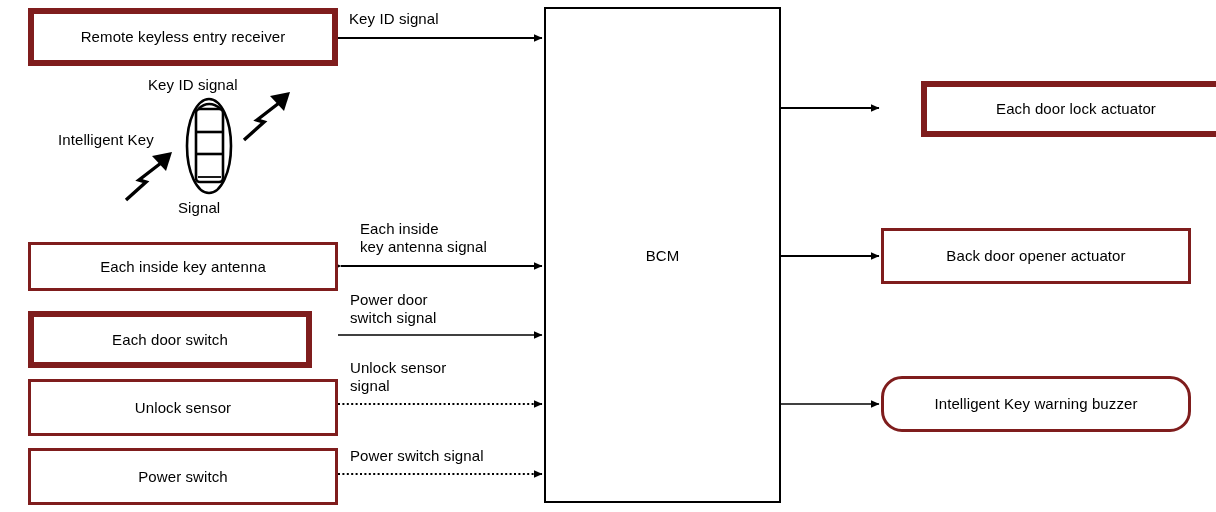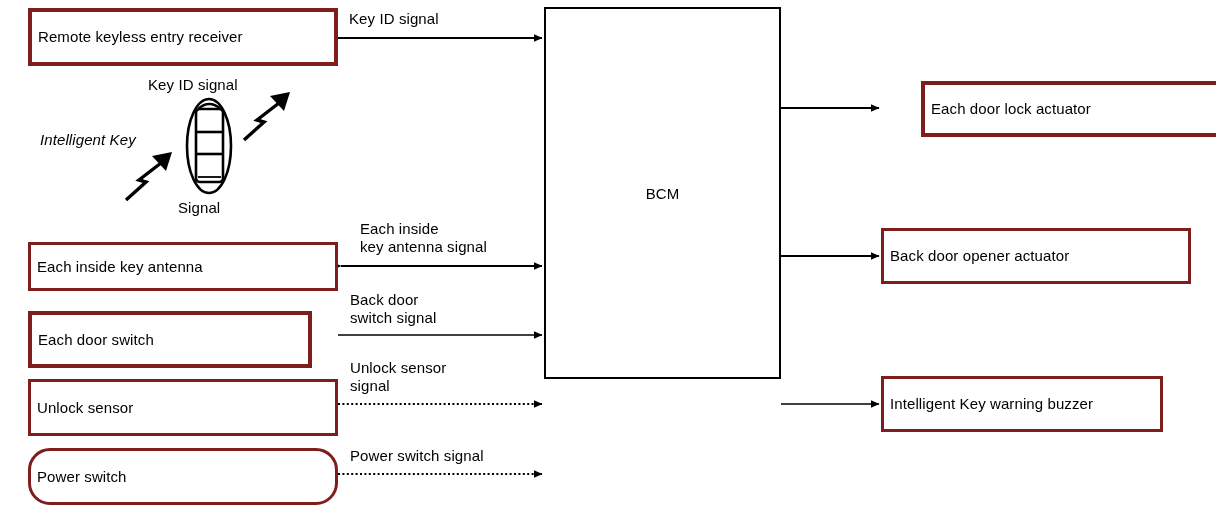--- a/index.html
+++ b/index.html
@@ -12,24 +12,24 @@
     width: 1216px;
     height: 512px;
     background: #ffffff;
     font-family: "Liberation Sans", sans-serif;
     overflow: hidden;
   }
   .node-box {
     position: absolute;
     box-sizing: border-box;
     background: #ffffff;
-    border: 4px solid #7f1d1d;
+    border: 6px solid #7f1d1d;
     display: flex;
     align-items: center;
-    justify-content: flex-start;
+    justify-content: center;
     color: #000000;
     font-size: 15px;
     line-height: 1.15;
     text-align: center;
     letter-spacing: 0.1px;
   }
   .node-box.heavy {
     border-width: 3px;
   }
   .node-label {
@@ -117,46 +117,46 @@
   </div>
 
   <div class="node-box" style="left:28px; top:311px; width:284px; height:57px;">
     <span class="node-label">Each door switch</span>
   </div>
 
   <div class="node-box heavy" style="left:28px; top:379px; width:310px; height:57px;">
     <span class="node-label">Unlock sensor</span>
   </div>
 
-  <div class="node-box heavy" style="left:28px; top:448px; width:310px; height:57px;border-radius:22px;">
+  <div class="node-box heavy" style="left:28px; top:448px; width:310px; height:57px;">
     <span class="node-label">Power switch</span>
   </div>
 
-  <div class="bcm-box" style="left:544px; top:7px; width:237px; height:372px;">
+  <div class="bcm-box" style="left:544px; top:7px; width:237px; height:496px;">
     <span class="node-label">BCM</span>
   </div>
 
   <div class="node-box" style="left:921px; top:81px; width:310px; height:56px;">
     <span class="node-label">Each door lock actuator</span>
   </div>
 
   <div class="node-box heavy" style="left:881px; top:228px; width:310px; height:56px;">
     <span class="node-label">Back door opener actuator</span>
   </div>
 
-  <div class="node-box heavy" style="left:881px; top:376px; width:282px; height:56px;">
+  <div class="node-box heavy" style="left:881px; top:376px; width:310px; height:56px;border-radius:21px;">
     <span class="node-label">Intelligent Key warning buzzer</span>
   </div>
 
   <div class="edge-label" style="left:349px; top:10px;">Key ID signal</div>
 
   <div class="edge-label" style="left:360px; top:220px;">Each inside
 key antenna signal</div>
 
-  <div class="edge-label" style="left:350px; top:291px;">Back door
+  <div class="edge-label" style="left:350px; top:291px;">Power door
 switch signal</div>
 
   <div class="edge-label" style="left:350px; top:359px;">Unlock sensor
 signal</div>
 
   <div class="edge-label" style="left:350px; top:447px;">Power switch signal</div>
 
   <svg class="keyfob" style="left:118px; top:82px; width:200px; height:125px;" viewBox="0 0 200 125">
 
     <ellipse cx="91" cy="64" rx="22" ry="47" fill="#ffffff" stroke="#000000" stroke-width="2.6"></ellipse>
@@ -171,17 +171,17 @@
 
     <path d="M126,58 L146,40 L139,38 L161,21" fill="none" stroke="#000000" stroke-width="3.4" stroke-linejoin="miter"></path>
     <path d="M152,14 L172,10 L166,29 z" fill="#000000"></path>
 
     <path d="M8,118 L28,100 L21,98 L43,81" fill="none" stroke="#000000" stroke-width="3.4" stroke-linejoin="miter"></path>
     <path d="M34,74 L54,70 L48,89 z" fill="#000000"></path>
   </svg>
 
   <div class="fob-label" style="left:148px; top:76px;">Key ID signal</div>
 
-  <div class="fob-label" style="left:40px; top:131px;font-style:italic;">Intelligent Key</div>
+  <div class="fob-label" style="left:58px; top:131px;">Intelligent Key</div>
 
   <div class="fob-label" style="left:178px; top:199px;">Signal</div>
 
 </div>
 
 </body></html>

